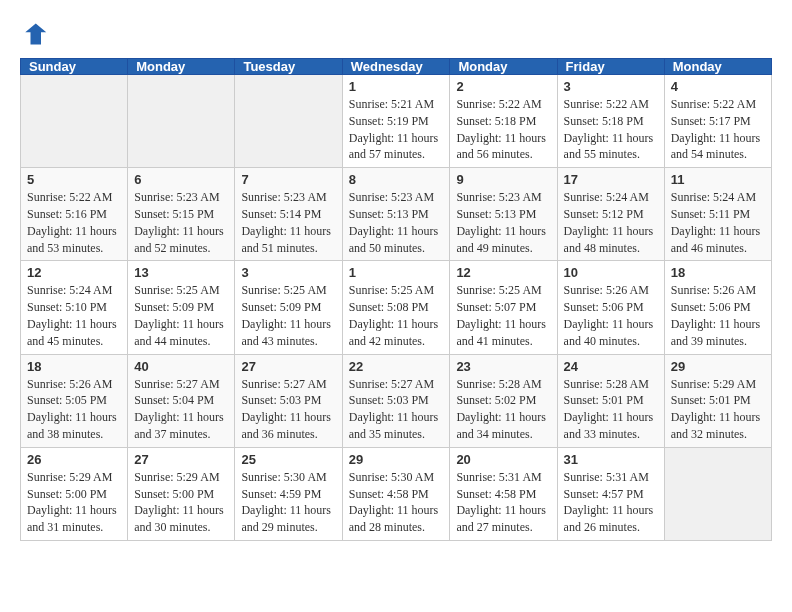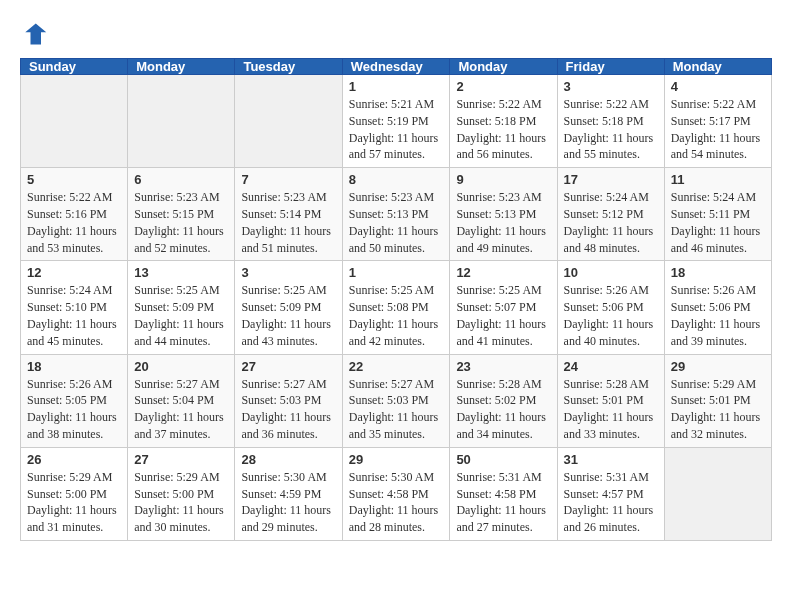--- a/index.html
+++ b/index.html
@@ -237,21 +237,21 @@
         </td>
       </tr>
       <tr>
         <td>
           <span class="day-num">18</span>
           <div class="day-info" style="white-space: pre-line;">Sunrise: 5:26 AM
 Sunset: 5:05 PM
 Daylight: 11 hours and 38 minutes.</div>
         </td>
         <td>
-          <span class="day-num">20</span>
+          <span class="day-num">40</span>
           <div class="day-info" style="white-space: pre-line;">Sunrise: 5:27 AM
 Sunset: 5:04 PM
 Daylight: 11 hours and 37 minutes.</div>
         </td>
         <td>
           <span class="day-num">27</span>
           <div class="day-info" style="white-space: pre-line;">Sunrise: 5:27 AM
 Sunset: 5:03 PM
 Daylight: 11 hours and 36 minutes.</div>
         </td>
@@ -287,33 +287,33 @@
 Sunset: 5:00 PM
 Daylight: 11 hours and 31 minutes.</div>
         </td>
         <td>
           <span class="day-num">27</span>
           <div class="day-info" style="white-space: pre-line;">Sunrise: 5:29 AM
 Sunset: 5:00 PM
 Daylight: 11 hours and 30 minutes.</div>
         </td>
         <td>
-          <span class="day-num">28</span>
+          <span class="day-num">25</span>
           <div class="day-info" style="white-space: pre-line;">Sunrise: 5:30 AM
 Sunset: 4:59 PM
 Daylight: 11 hours and 29 minutes.</div>
         </td>
         <td>
           <span class="day-num">29</span>
           <div class="day-info" style="white-space: pre-line;">Sunrise: 5:30 AM
 Sunset: 4:58 PM
 Daylight: 11 hours and 28 minutes.</div>
         </td>
         <td>
-          <span class="day-num">50</span>
+          <span class="day-num">20</span>
           <div class="day-info" style="white-space: pre-line;">Sunrise: 5:31 AM
 Sunset: 4:58 PM
 Daylight: 11 hours and 27 minutes.</div>
         </td>
         <td>
           <span class="day-num">31</span>
           <div class="day-info" style="white-space: pre-line;">Sunrise: 5:31 AM
 Sunset: 4:57 PM
 Daylight: 11 hours and 26 minutes.</div>
         </td>

